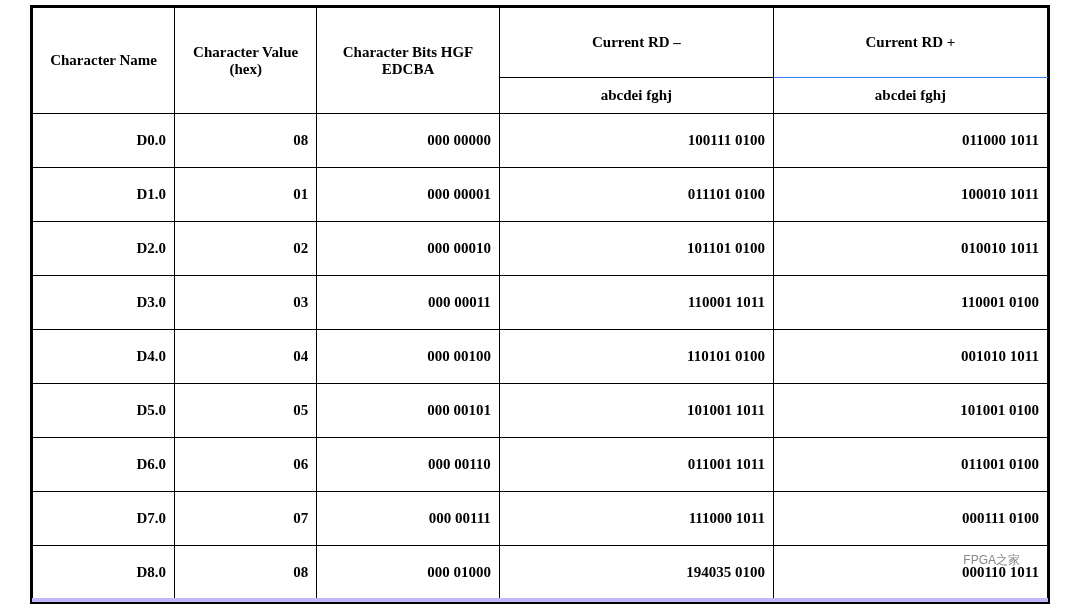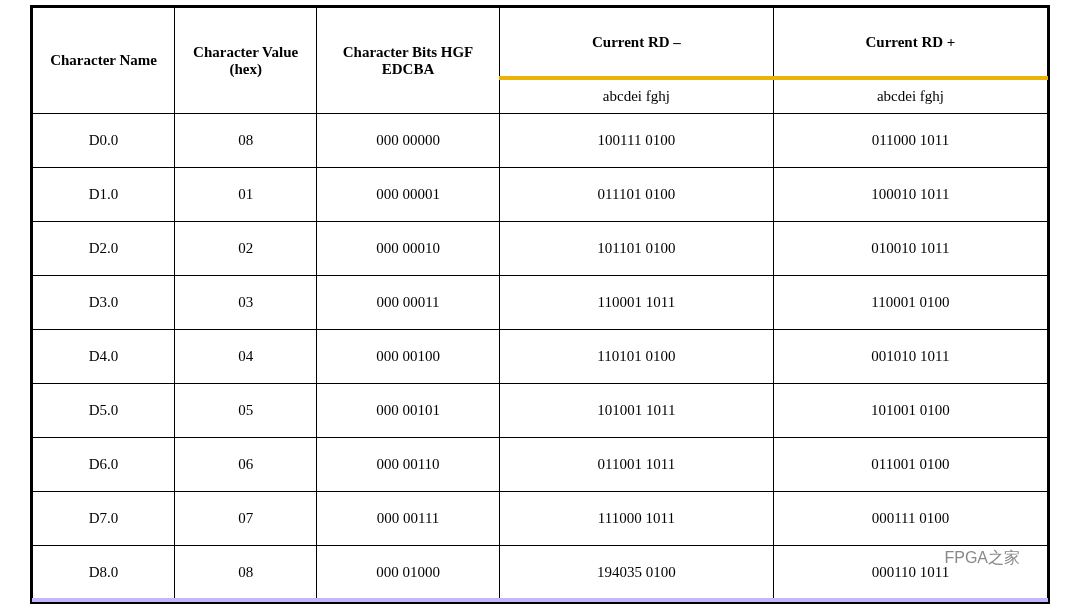--- a/index.html
+++ b/index.html
@@ -44,52 +44,53 @@
 
     thead tr:first-child th.current-rd-minus {
       border-bottom: 1px solid #000;
     }
 
     thead tr:first-child th.current-rd-plus {
       border-bottom: 1px solid #3b82f6;
     }
 
     thead tr.subheader th {
-      font-weight: normal;
-      border-top: 4px solid #eab308;
+      font-weight: bold;
+      border-top: 1px solid #eab308;
     }
 
     thead .header-row th {
       height: 70px;
     }
 
     thead .subheader th {
       height: 36px;
     }
 
     tbody td {
       height: 54px;
-      font-weight: normal;
+      font-weight: bold;
+      text-align: right;
     }
 
     tbody tr:last-child td {
       border-bottom: 4px solid #c4b5fd;
     }
 
     .col-char-name { width: 14%; }
     .col-char-value { width: 14%; }
     .col-char-bits { width: 18%; }
     .col-rd-minus { width: 27%; }
     .col-rd-plus { width: 27%; }
 
     .watermark {
       position: absolute;
       bottom: 40px;
       right: 60px;
-      font-size: 16px;
+      font-size: 12px;
       color: #888;
       font-family: Arial, sans-serif;
     }
   </style>
 </head>
 <body>
 
 <div class="table-wrapper">
   <table>
     <thead>

